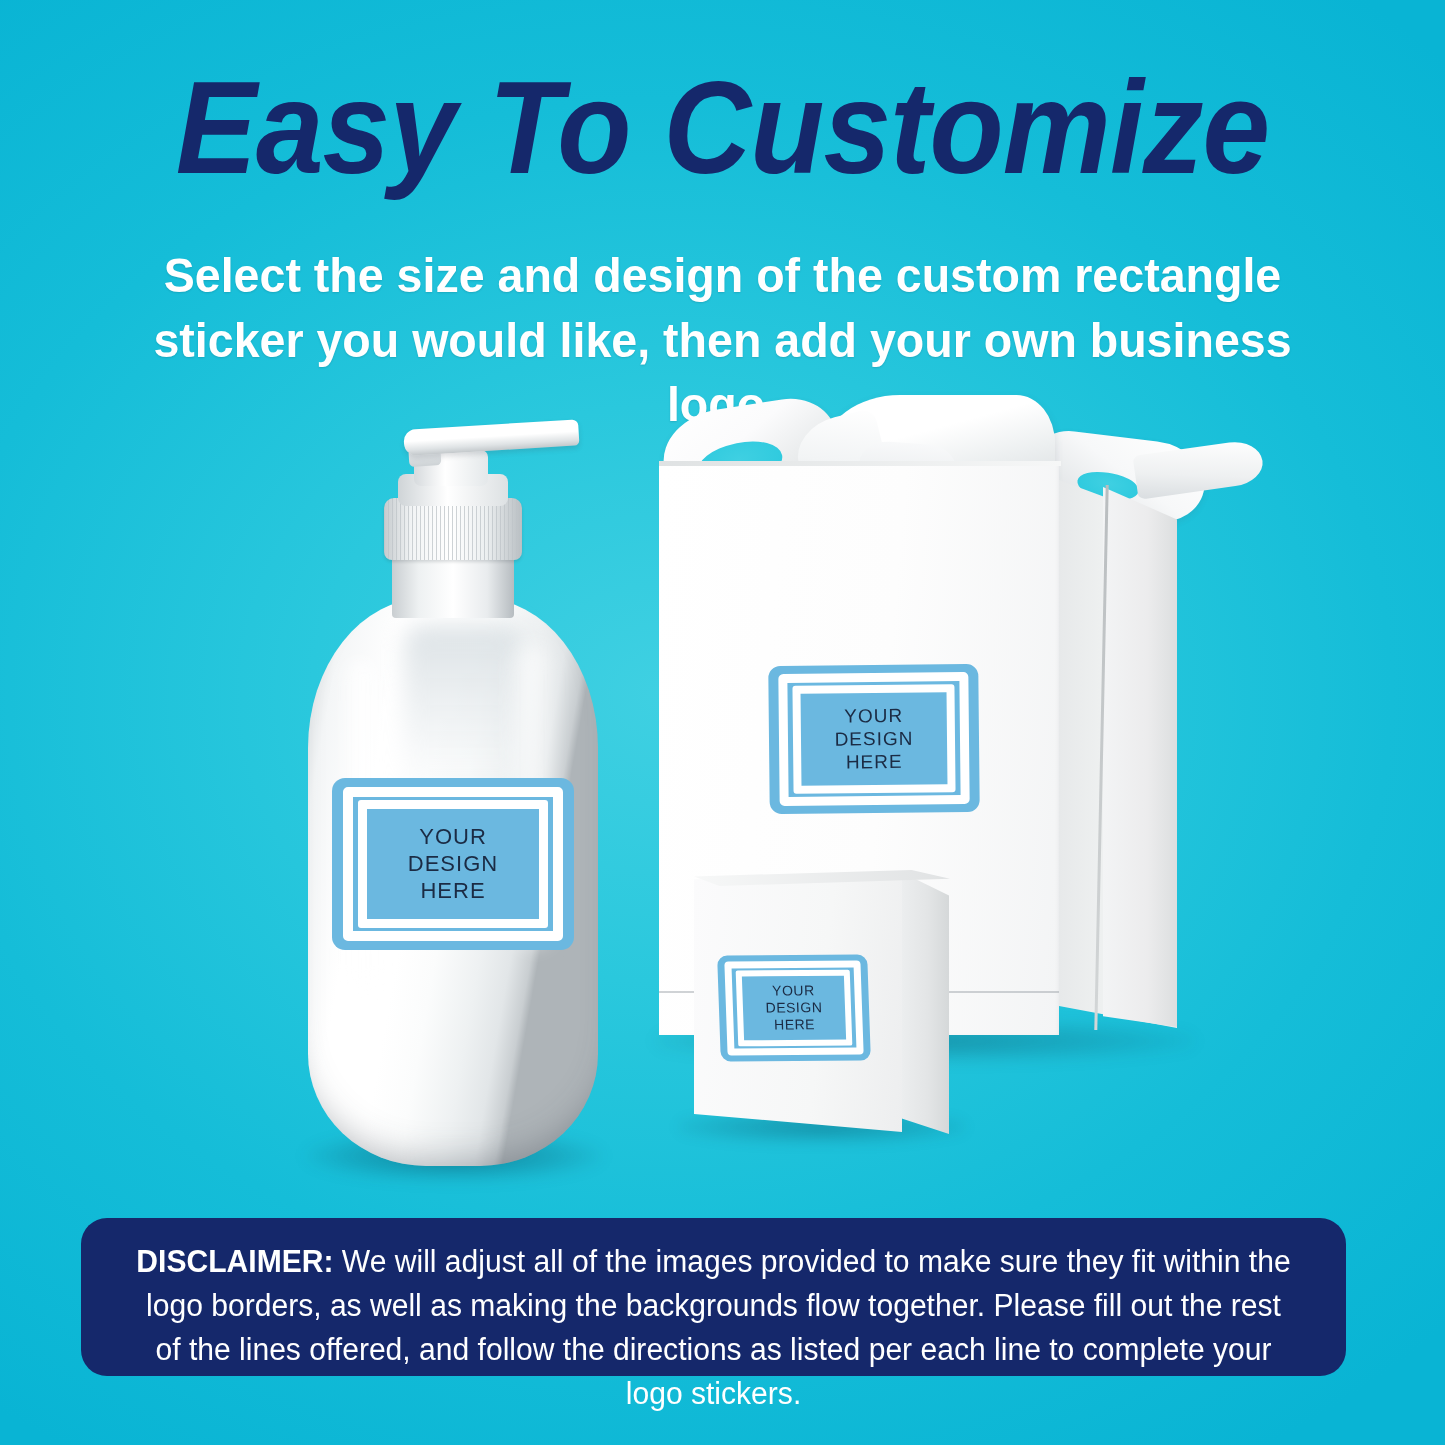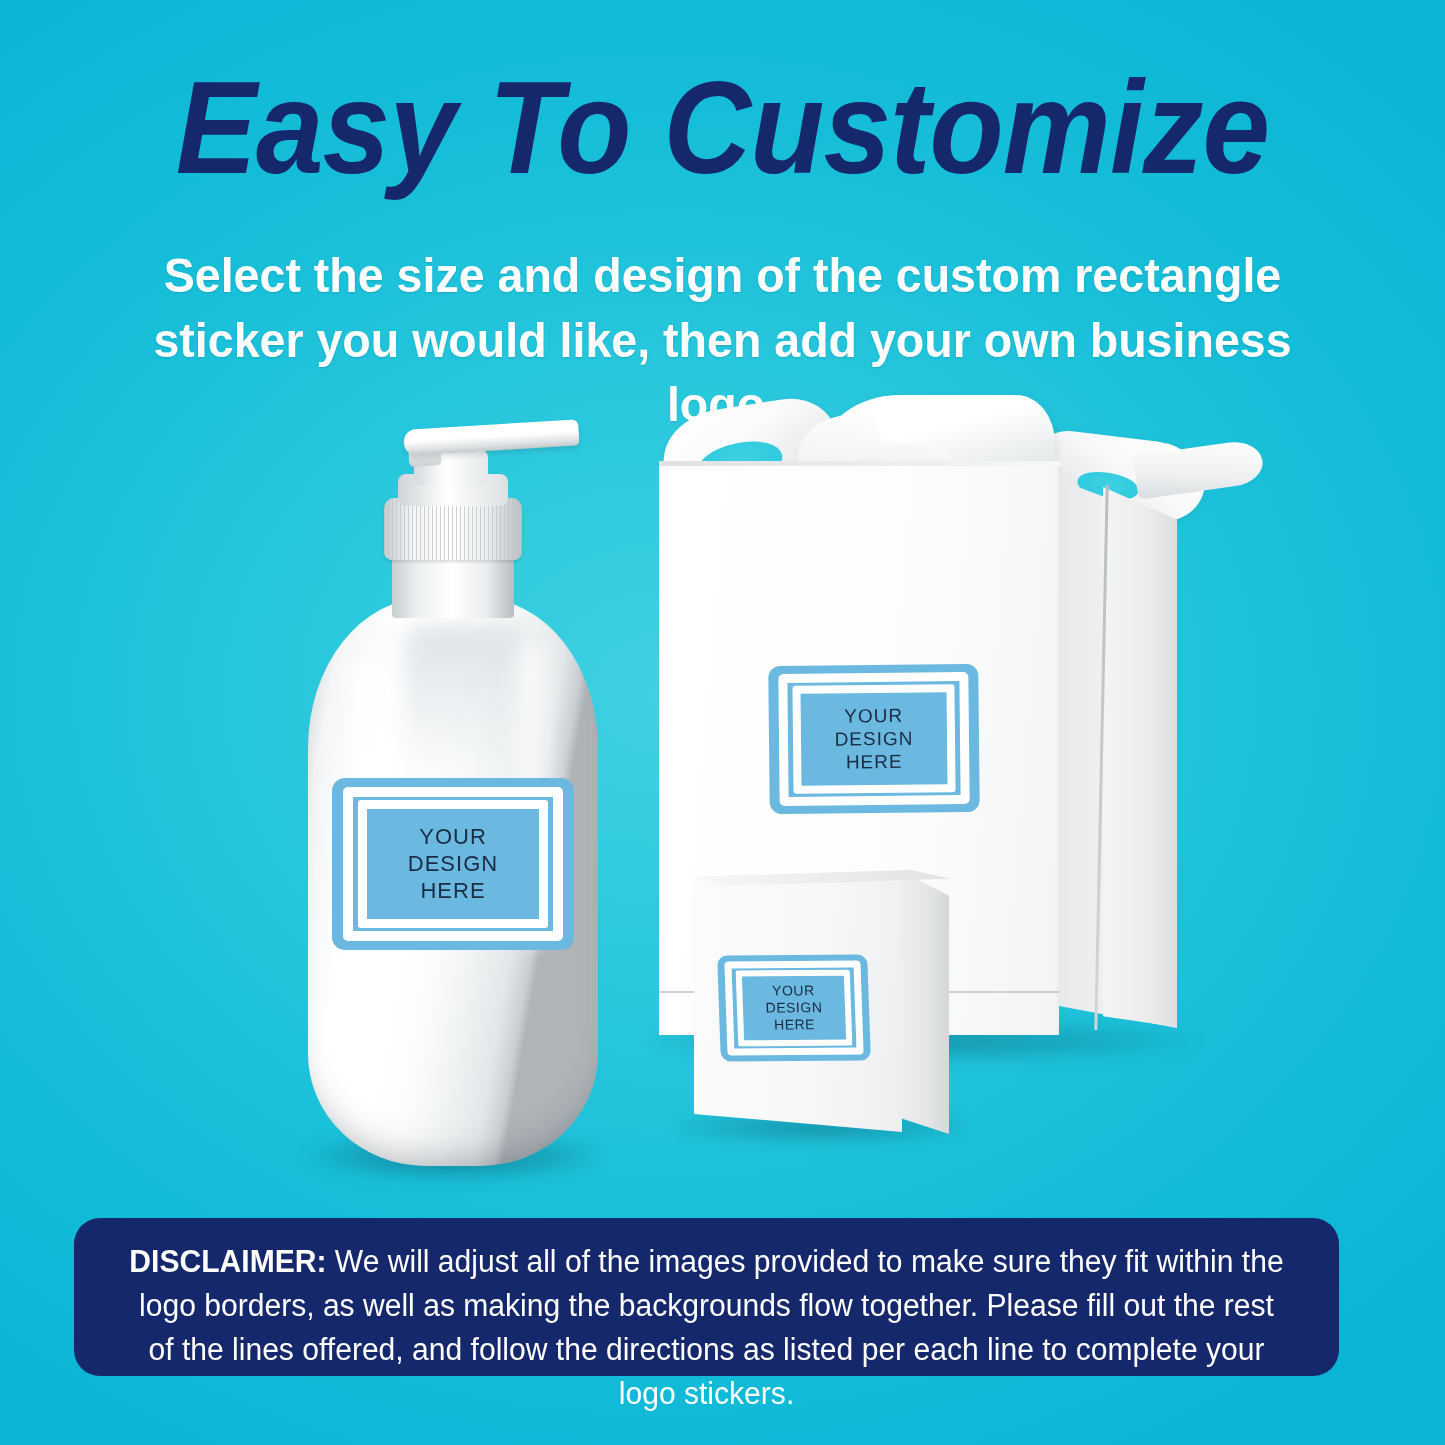--- a/index.html
+++ b/index.html
@@ -307,21 +307,21 @@
     border-radius: 10px;
     transform: rotate(-2deg) skewY(1.6deg);
   }
   #smallbox-sticker .frame-outer { left: 7px; top: 6px; right: 7px; bottom: 6px; border-width: 7px; border-radius: 4px; }
   #smallbox-sticker .frame-inner { left: 18px; top: 15px; right: 18px; bottom: 15px; border-width: 6px; border-radius: 2px; }
   #smallbox-sticker .txt { font-size: 14px; letter-spacing: .5px; }
 
   
   #disclaimer {
     position: absolute;
-    left: 74px; top: 1218px;
+    left: 81px; top: 1218px;
     width: 1265px; height: 158px;
     background: #15286b;
     border-radius: 26px;
     box-sizing: border-box;
     padding: 22px 34px 0 34px;
   }
   #disclaimer-text {
     color: #ffffff;
     font-size: 31px;
     line-height: 1.42;

